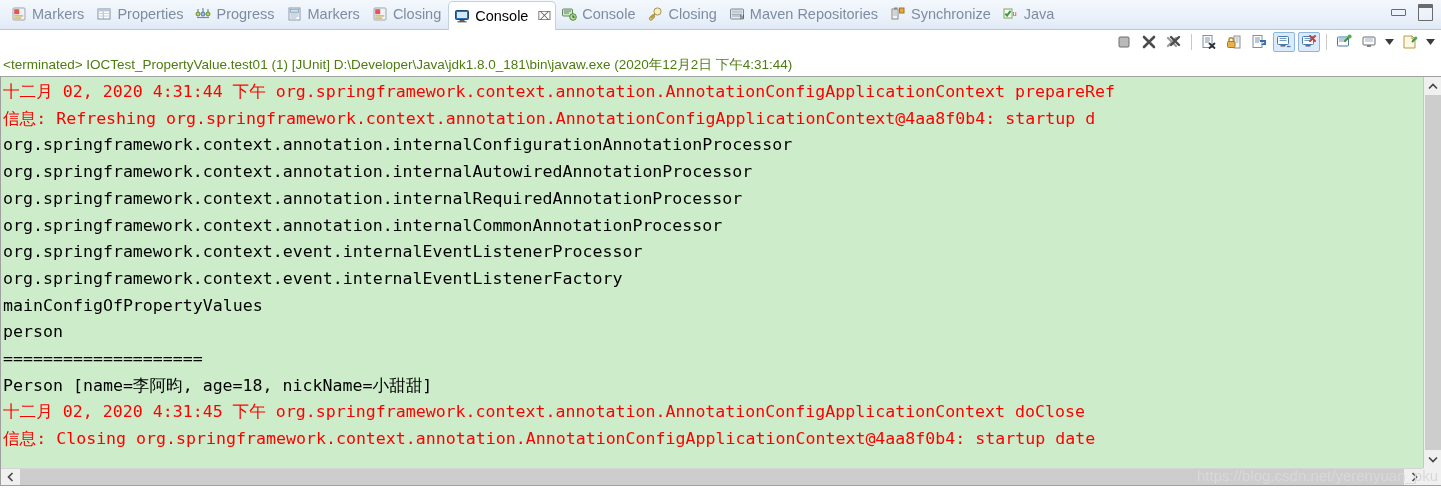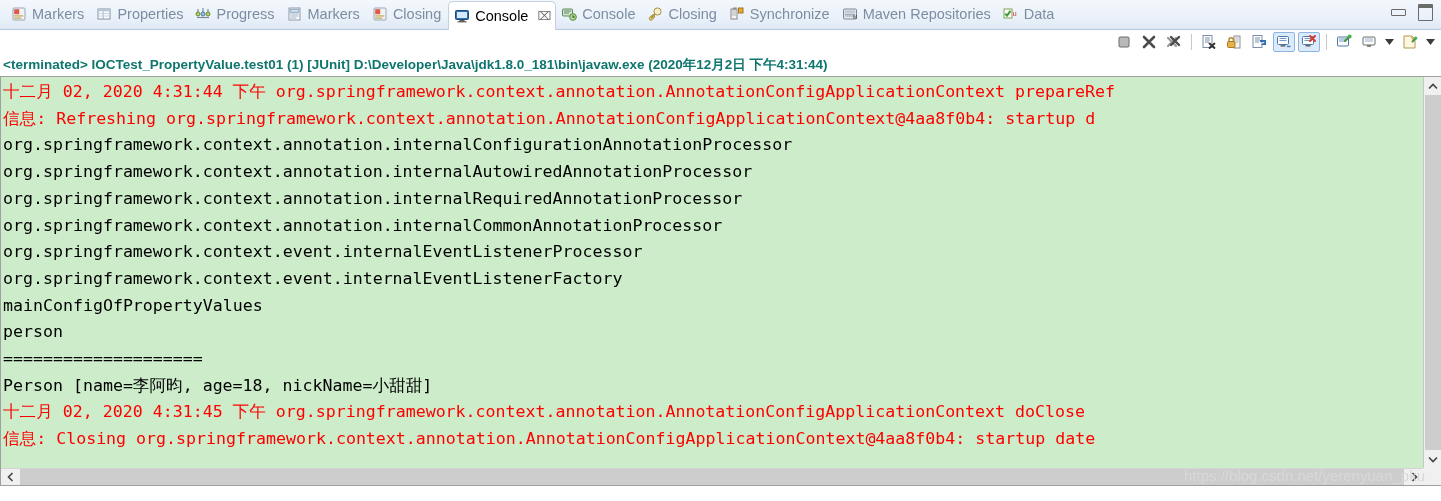--- a/index.html
+++ b/index.html
@@ -110,27 +110,26 @@
   .arrowbtn {
     width: 13px; height: 20px;
     display: flex; align-items: center; justify-content: center;
   }
 
   
   .desc {
     height: 22px;
     padding-left: 3px;
     font-size: 13.5px;
-    color: #0f766e;
+    color: #4d7c0f;
     white-space: nowrap;
     display: flex;
     align-items: center;
     background: #ffffff;
     overflow: hidden;
-    font-weight: bold;
   }
 
   
   .console-wrap {
     position: relative;
     height: 410px;
     box-sizing: border-box;
     border: 1px solid #a0a0a0;
     border-right: none;
     background: #0f766e;
@@ -203,21 +202,21 @@
   
   .corner {
     position: absolute;
     right: 0; bottom: 0;
     width: 18px; height: 17px;
     background: #f0f0f0;
   }
 
   .watermark {
     position: absolute;
-    right: 16px;
+    right: 3px;
     bottom: 1px;
     font-size: 15px;
     color: #d8d8d8;
     font-family: "Liberation Sans", sans-serif;
     white-space: nowrap;
     pointer-events: none;
     z-index: 5;
   }
 
   .chev { display:block; }
@@ -311,48 +310,48 @@
             <rect x="2" y="10" width="6" height="3" rx="1.4" transform="rotate(-45 5 11.5)" fill="#e7d48e" stroke="#a9913f"></rect>
             <circle cx="10.5" cy="5.5" r="3.6" fill="#f6eec8" stroke="#a9913f"></circle>
             <path d="M8.3 7.7 L4 12" stroke="#a9913f" stroke-width="1.6"></path>
           </svg>
         </span>
         <span class="tablabel">Closing</span>
       </div>
       <div class="tab">
         <span style="display: flex;">
           <svg class="tabicon" viewBox="0 0 16 16">
+            <rect x="1.5" y="3" width="13" height="10" rx="1" fill="#e6ebef" stroke="#7b8893"></rect>
+            <rect x="2.8" y="4.3" width="10.4" height="3" fill="#c3ccd4"></rect>
+            <path d="M2.8 8.4 H13.2 M2.8 10 H13.2" stroke="#9aa6b0"></path>
+            <text x="11" y="12.6" font-size="5" fill="#3a3a3a" font-family="sans-serif">M</text>
+          </svg>
+        </span>
+        <span class="tablabel">Maven Repositories</span>
+      </div>
+      <div class="tab">
+        <span style="display: flex;">
+          <svg class="tabicon" viewBox="0 0 16 16">
             <rect x="2" y="3" width="6" height="10" fill="#f4f4f4" stroke="#888"></rect>
             <path d="M3 5h4M3 7h4M3 9h4" stroke="#aaa" stroke-width="0.9"></path>
             <rect x="9.5" y="2" width="4.5" height="5" fill="#e8a93c" stroke="#a8761c"></rect>
             <path d="M4 1.5 h4 l-1.6 2 h-2.4 z" fill="#888"></path>
           </svg>
         </span>
         <span class="tablabel">Synchronize</span>
       </div>
       <div class="tab">
         <span style="display: flex;">
           <svg class="tabicon" viewBox="0 0 16 16">
-            <rect x="1.5" y="3" width="13" height="10" rx="1" fill="#e6ebef" stroke="#7b8893"></rect>
-            <rect x="2.8" y="4.3" width="10.4" height="3" fill="#c3ccd4"></rect>
-            <path d="M2.8 8.4 H13.2 M2.8 10 H13.2" stroke="#9aa6b0"></path>
-            <text x="11" y="12.6" font-size="5" fill="#3a3a3a" font-family="sans-serif">M</text>
-          </svg>
-        </span>
-        <span class="tablabel">Maven Repositories</span>
-      </div>
-      <div class="tab">
-        <span style="display: flex;">
-          <svg class="tabicon" viewBox="0 0 16 16">
             <rect x="1" y="3" width="8" height="9" fill="#ffffff" stroke="#7fa64f"></rect>
             <path d="M2.3 7.6 L4 9.6 L7.6 4.8" stroke="#3f9a3f" stroke-width="2" fill="none"></path>
             <text x="9.5" y="9.5" font-size="7.5" fill="#d43b2f" font-family="sans-serif">u</text>
           </svg>
         </span>
-        <span class="tablabel">Data</span>
+        <span class="tablabel">Java</span>
       </div>
     </div>
   <div class="win-buttons">
     <div class="win-min"></div>
     <div class="win-max"></div>
   </div>
 </div>
 
 <div class="toolrow">
   <div class="toolbar">

